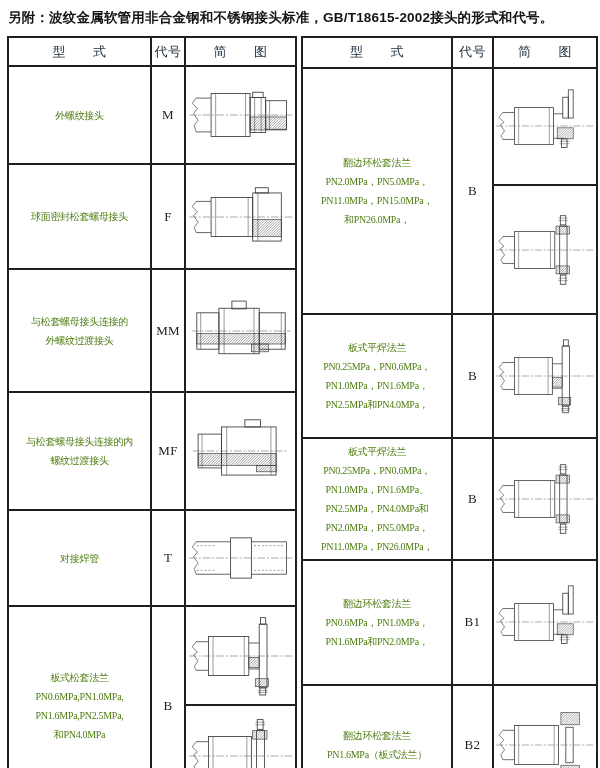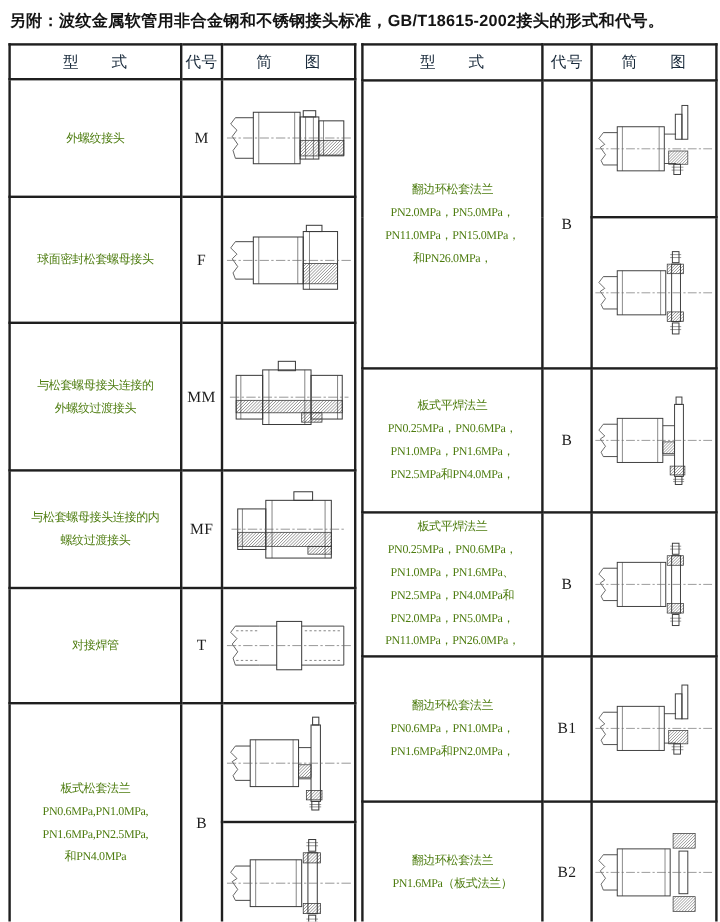--- a/index.html
+++ b/index.html
@@ -191,21 +191,21 @@
                 <line x1="100" y1="92" x2="112" y2="80" stroke="#3a3a3a" stroke-width="0.7"></line>
                 <line x1="104" y1="92" x2="116" y2="80" stroke="#3a3a3a" stroke-width="0.7"></line>
                 <line x1="108" y1="92" x2="120" y2="80" stroke="#3a3a3a" stroke-width="0.7"></line>
                 <line x1="112" y1="92" x2="122" y2="82" stroke="#3a3a3a" stroke-width="0.7"></line>
                 <line x1="116" y1="92" x2="122" y2="86" stroke="#3a3a3a" stroke-width="0.7"></line>
                 <line x1="120" y1="92" x2="122" y2="90" stroke="#3a3a3a" stroke-width="0.7"></line>
                 <line x1="4" y1="60" x2="156" y2="60" stroke="#6a6a6a" stroke-width="0.9" stroke-dasharray="12 3 3 3"></line>
               </svg>
         </td>
       </tr>
-      <tr style="height:98px">
+      <tr style="height:118px">
         <td class="type hl">与松套螺母接头连接的内
 螺纹过渡接头</td>
         <td class="code hl">MF</td>
         <td class="diag">
           <svg class="dg" width="104" height="92" viewBox="0 0 160 120">
                 <rect x="14" y="34" width="36" height="52" fill="none" stroke="#3a3a3a" stroke-width="1.3"></rect>
                 <line x1="20" y1="34" x2="20" y2="86" stroke="#3a3a3a" stroke-width="0.8"></line>
                 <rect x="50" y="23" width="84" height="74" fill="none" stroke="#3a3a3a" stroke-width="1.3"></rect>
                 <line x1="58" y1="23" x2="58" y2="97" stroke="#3a3a3a" stroke-width="0.8"></line>
                 <line x1="126" y1="23" x2="126" y2="97" stroke="#3a3a3a" stroke-width="0.8"></line>

